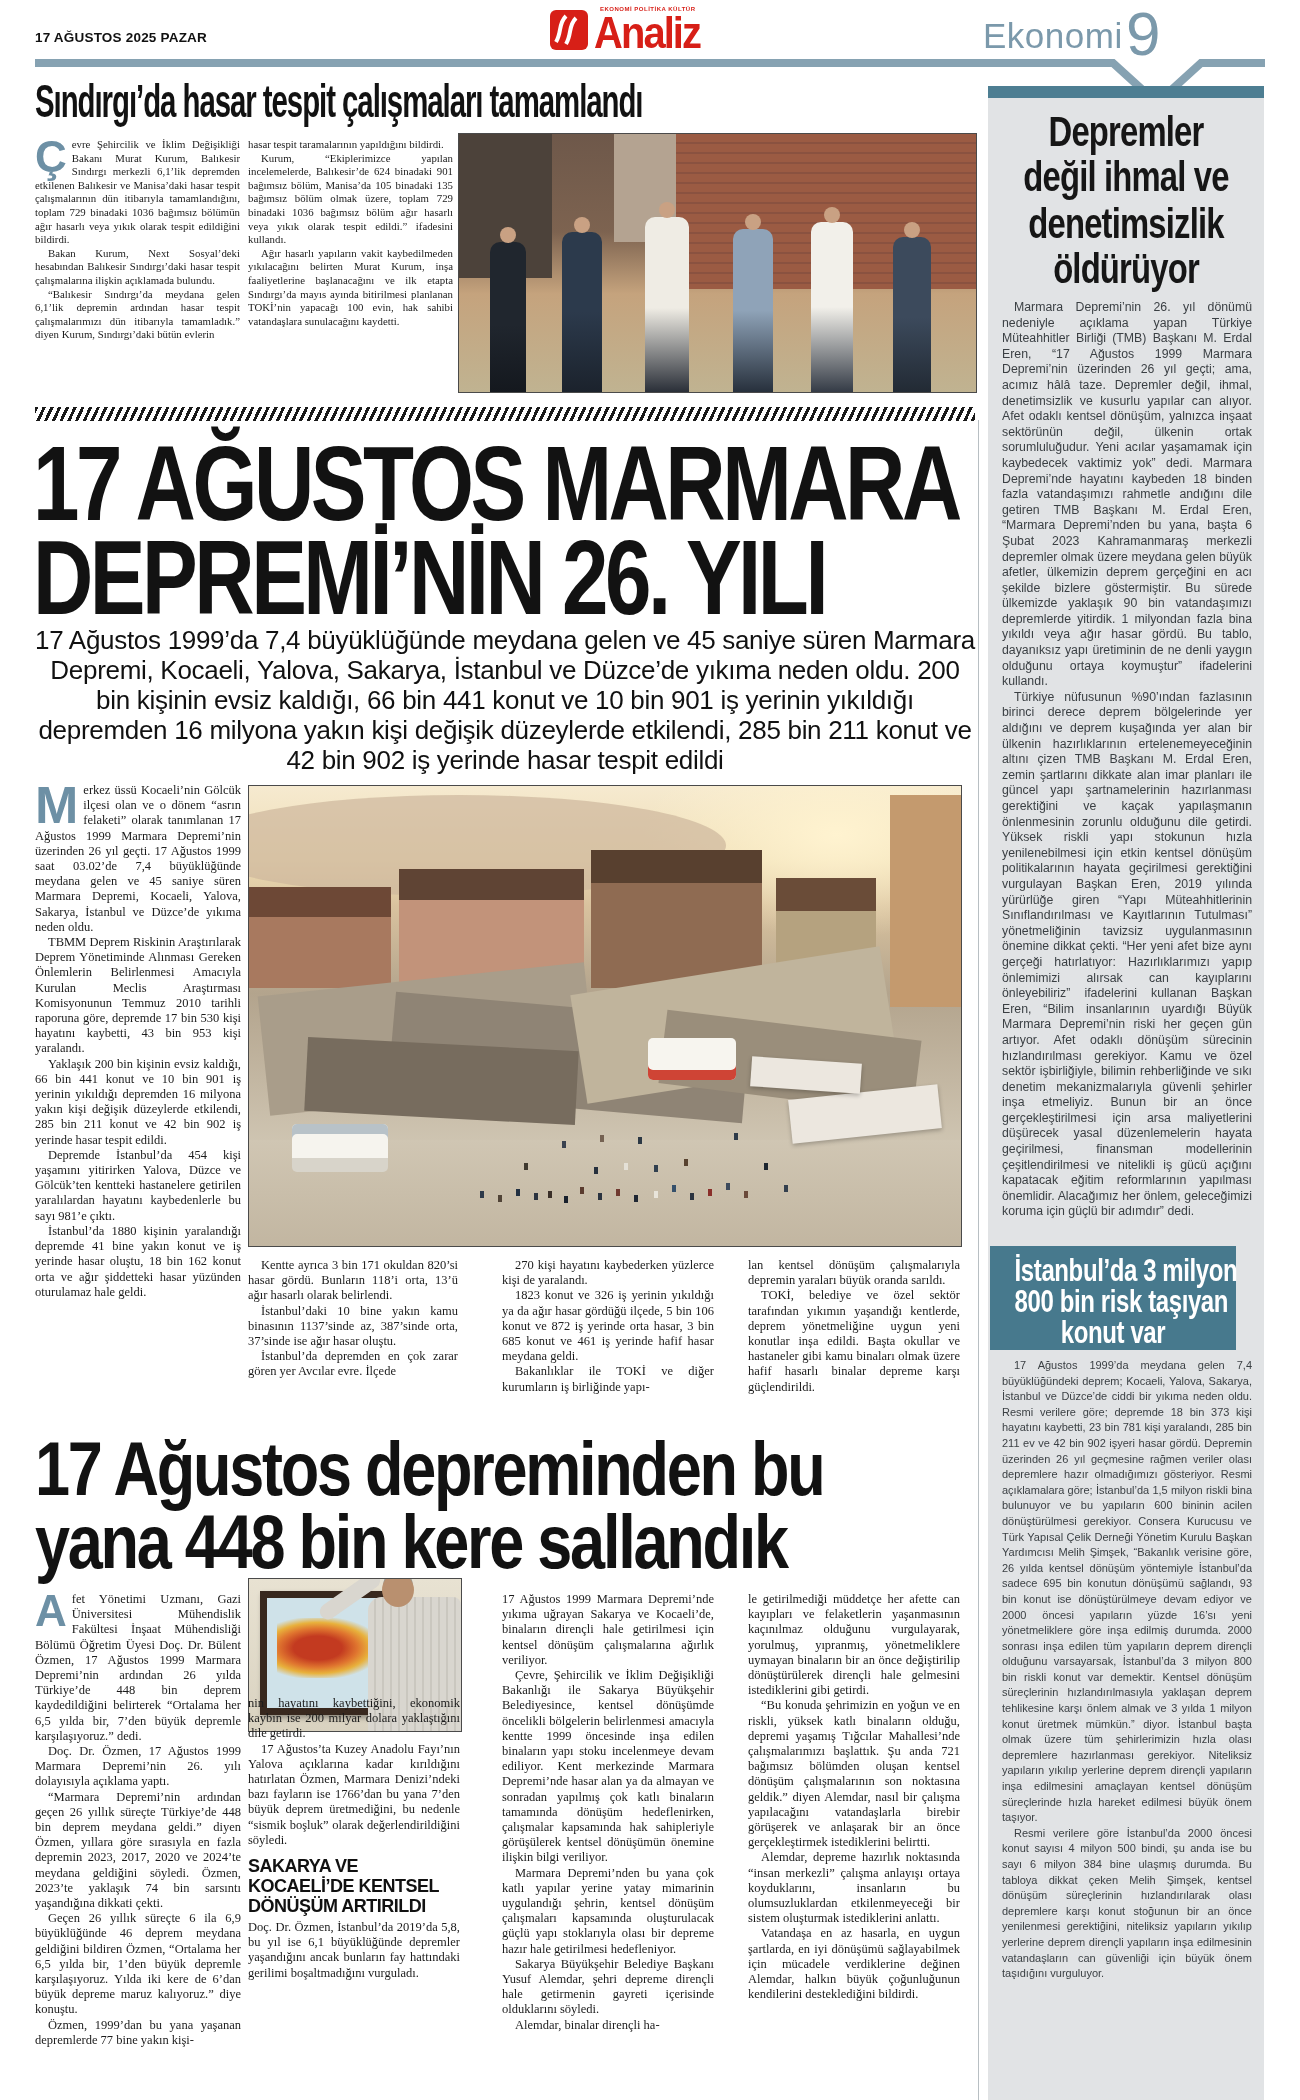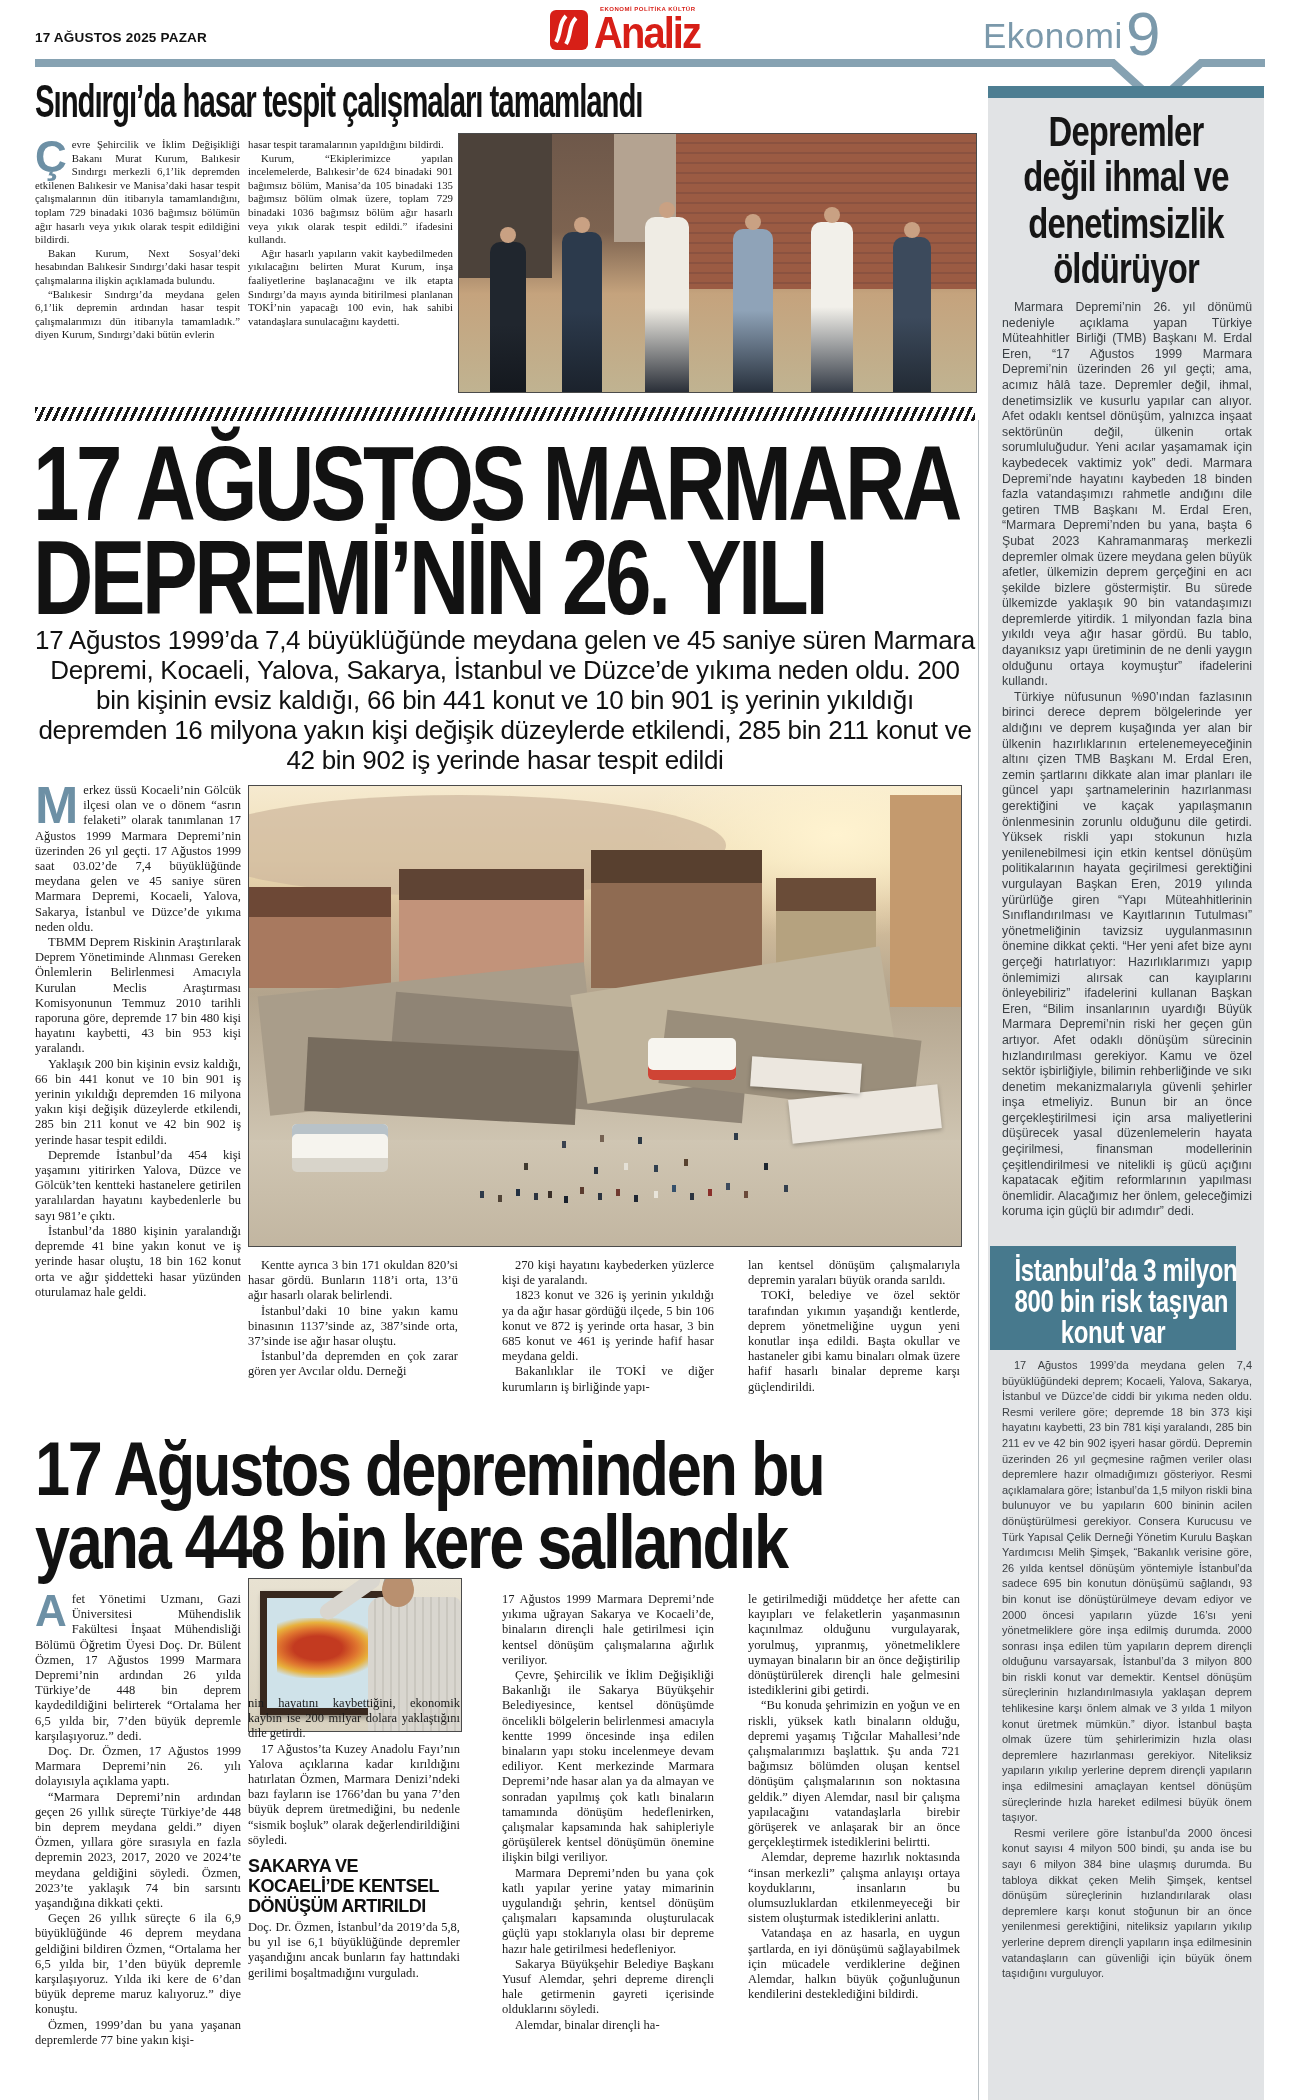--- a/index.html
+++ b/index.html
@@ -121,21 +121,21 @@
 
 <div class="abs h1-block">
   <div class="hl">17 AĞUSTOS MARMARA</div>
   <div class="hl">DEPREMİ’NİN 26. YILI</div>
 </div>
 
 <div class="abs subhead">17 Ağustos 1999’da 7,4 büyüklüğünde meydana gelen ve 45 saniye süren Marmara Depremi, Kocaeli, Yalova, Sakarya, İstanbul ve Düzce’de yıkıma neden oldu.  200 bin kişinin evsiz kaldığı, 66 bin 441 konut ve 10 bin 901 iş yerinin yıkıldığı depremden 16 milyona yakın kişi değişik düzeylerde etkilendi, 285 bin 211 konut ve 42 bin 902 iş yerinde hasar tespit edildi</div>
 
 <div class="abs serif-col sz-m" style="left:35px;top:783px;width:206px;height:596px;">
   <p class="np"><span class="dropcap" style="font-size:52px;line-height:40px;">M</span><span>erkez üssü Kocaeli’nin Gölcük ilçesi olan ve o dönem “asrın felaketi” olarak tanımlanan 17 Ağustos 1999 Marmara Depremi’nin üzerinden 26 yıl geçti. 17 Ağustos 1999 saat 03.02’de 7,4 büyüklüğünde meydana gelen ve 45 saniye süren Marmara Depremi, Kocaeli, Yalova, Sakarya, İstanbul ve Düzce’de yıkıma neden oldu.</span></p>
-  <p>TBMM Deprem Riskinin Araştırılarak Deprem Yönetiminde Alınması Gereken Önlemlerin Belirlenmesi Amacıyla Kurulan Meclis Araştırması Komisyonunun Temmuz 2010 tarihli raporuna göre, depremde 17 bin 480 kişi hayatını kaybetti, 43 bin 953 kişi yaralandı.</p>
+  <p>TBMM Deprem Riskinin Araştırılarak Deprem Yönetiminde Alınması Gereken Önlemlerin Belirlenmesi Amacıyla Kurulan Meclis Araştırması Komisyonunun Temmuz 2010 tarihli raporuna göre, depremde 17 bin 530 kişi hayatını kaybetti, 43 bin 953 kişi yaralandı.</p>
   <p>Yaklaşık 200 bin kişinin evsiz kaldığı, 66 bin 441 konut ve 10 bin 901 iş yerinin yıkıldığı depremden 16 milyona yakın kişi değişik düzeylerde etkilendi, 285 bin 211 konut ve 42 bin 902 iş yerinde hasar tespit edildi.</p>
   <p>Depremde İstanbul’da 454 kişi yaşamını yitirirken Yalova, Düzce ve Gölcük’ten kentteki hastanelere getirilen yaralılardan hayatını kaybedenlerle bu sayı 981’e çıktı.</p>
   <p>İstanbul’da 1880 kişinin yaralandığı depremde 41 bine yakın konut ve iş yerinde hasar oluştu, 18 bin 162 konut orta ve ağır şiddetteki hasar yüzünden oturulamaz hale geldi.</p>
 </div>
 
 <div class="abs photo p-main">
   <div class="glow"></div>
   <div class="hill"></div>
   <div class="house" style="left:0;top:22%;width:20%;height:22%;background:linear-gradient(180deg,#6d4836 0 30%,#a8795f 30%);"></div>
   <div class="house" style="left:21%;top:18%;width:26%;height:26%;background:linear-gradient(180deg,#5f4434 0 26%,#c2937a 26%);"></div>
@@ -151,21 +151,21 @@
   <div class="van" style="left:6%;bottom:16%;width:96px;height:48px;background:linear-gradient(180deg,#f6f4ee 70%,#d8d4ca 70%);box-shadow:inset 0 10px 0 #b8c2c8;"></div>
   <div class="van" style="left:56%;bottom:36%;width:88px;height:42px;background:linear-gradient(180deg,#f7f5ef 55%,#f7f5ef 55%);box-shadow:inset 0 -10px 0 #cf4435;"></div>
   <div class="tent" style="right:3%;bottom:24%;width:150px;height:44px;"></div>
   <div class="tent" style="right:14%;bottom:34%;width:110px;height:30px;transform:rotate(4deg);"></div>
   <div class="crowd" style="left:40%;bottom:10%;box-shadow:14px -2px #3a2f28,30px 3px #18202c,46px -6px #5a3b2e,64px 0 #2b3340,82px -4px #703a30,100px 2px #1f2733,120px -2px #e8e4da,138px -8px #35506b,156px 0 #2c3440,174px -4px #8a2f2a,-18px -4px #223041,-36px 2px #514437,-54px -2px #2e3a4a,192px -10px #3c4a5c,210px -2px #6b4a3a,60px -26px #26303d,90px -30px #e4e0d6,120px -28px #31404f,150px -34px #58422f,28px -52px #3a4250,66px -58px #756252,104px -56px #2c3844,-10px -30px #403a30,200px -60px #2f3c4a,230px -30px #1d2630,250px -8px #34404e;"></div>
 </div>
 
 <div class="abs serif-col sz-m" style="left:248px;top:1258px;width:210px;height:168px;">
   <p>Kentte ayrıca 3 bin 171 okuldan 820’si hasar gördü. Bunların 118’i orta, 13’ü ağır hasarlı olarak belirlendi.</p>
   <p>İstanbul’daki 10 bine yakın kamu binasının 1137’sinde az, 387’sinde orta, 37’sinde ise ağır hasar oluştu.</p>
-  <p>İstanbul’da depremden en çok zarar gören yer Avcılar oldu. Derneği</p>
+  <p>İstanbul’da depremden en çok zarar gören yer Avcılar evre. İlçede</p>
 </div>
 <div class="abs serif-col sz-m" style="left:502px;top:1258px;width:212px;height:168px;">
   <p>270 kişi hayatını kaybederken yüzlerce kişi de yaralandı.</p>
   <p>1823 konut ve 326 iş yerinin yıkıldığı ya da ağır hasar gördüğü ilçede, 5 bin 106 konut ve 872 iş yerinde orta hasar, 3 bin 685 konut ve 461 iş yerinde hafif hasar meydana geldi.</p>
   <p>Bakanlıklar ile TOKİ ve diğer kurumların iş birliğinde yapı-</p>
 </div>
 <div class="abs serif-col sz-m" style="left:748px;top:1258px;width:212px;height:168px;">
   <p class="np">lan kentsel dönüşüm çalışmalarıyla depremin yaraları büyük oranda sarıldı.</p>
   <p>TOKİ, belediye ve özel sektör tarafından yıkımın yaşandığı kentlerde, deprem yönetmeliğine uygun yeni konutlar inşa edildi. Başta okullar ve hastaneler gibi kamu binaları olmak üzere hafif hasarlı binalar depreme karşı güçlendirildi.</p>
 </div>

